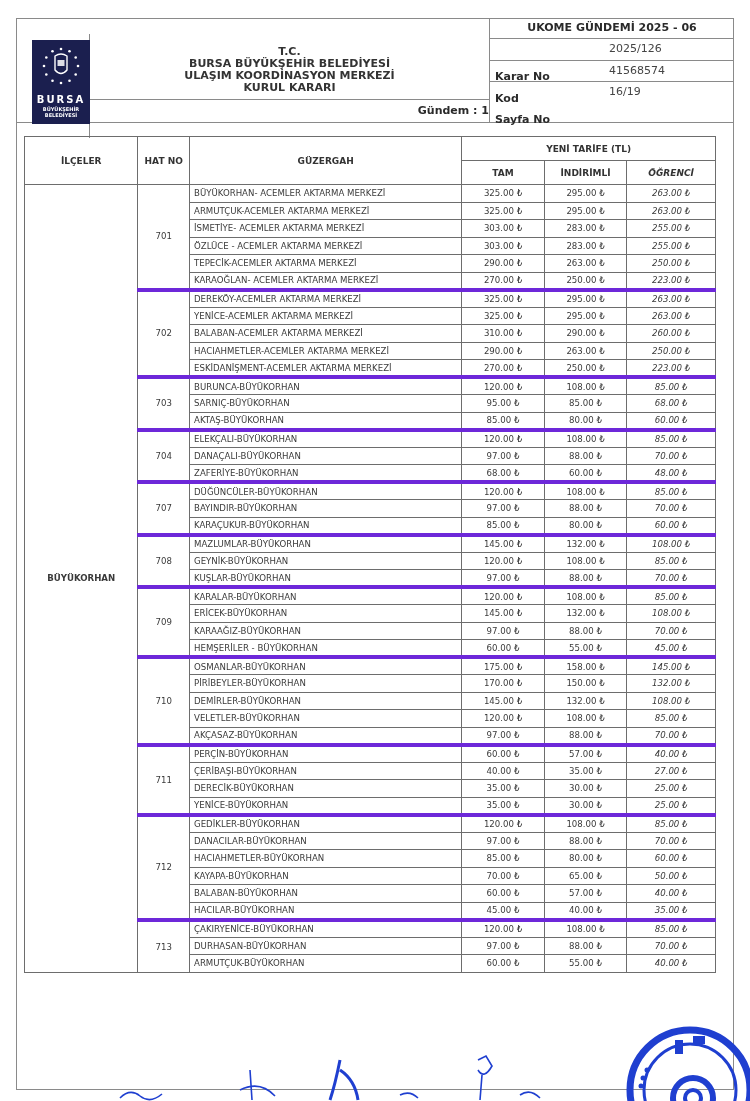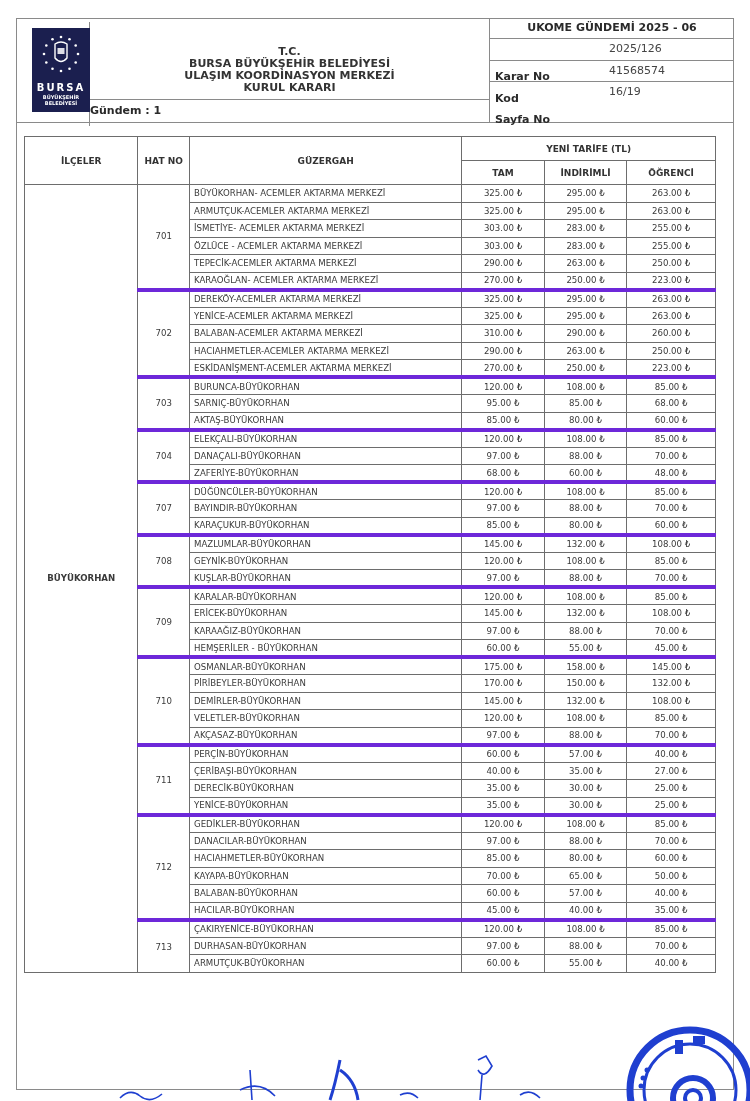--- a/index.html
+++ b/index.html
@@ -2,47 +2,47 @@
 <html><head>
 <meta charset="utf-8">
 <style>
   html, body { margin: 0; padding: 0; background: #ffffff; }
   body { width: 750px; height: 1101px; position: relative; overflow: hidden; font-family: "DejaVu Sans", sans-serif; color: #2a2a2a; }
 
   .page-frame { position: absolute; left: 16px; top: 18px; width: 718px; height: 1072px; border: 1px solid #8a8a8a; box-sizing: border-box; }
 
   
   .hdr { position: absolute; left: 16px; top: 18px; width: 718px; height: 104px; border-bottom: 1px solid #8a8a8a; }
-  .logo-cell { position: absolute; left: 0; top: 4px; width: 74px; height: 104px; border-right: 1px solid #8a8a8a; box-sizing: border-box; }
+  .logo-cell { position: absolute; left: 0; top: 16px; width: 74px; height: 104px; border-right: 1px solid #8a8a8a; box-sizing: border-box; }
   .logo { position: absolute; left: 16px; top: 6px; width: 58px; height: 84px; background: #1b1f4f; color: #fff; }
   .logo .stars { position: absolute; left: 9px; top: 6px; width: 40px; height: 40px; }
   .logo .wm1 { position: absolute; left: 0; width: 58px; top: 54px; text-align: center; font-weight: bold; font-size: 10px; letter-spacing: 2px; }
   .logo .wm2 { position: absolute; left: 0; width: 58px; top: 66px; text-align: center; font-weight: bold; font-size: 5px; line-height: 6px; }
 
   .title-cell { position: absolute; left: 74px; top: 0; width: 400px; height: 82px; border-right: 1px solid #8a8a8a; border-bottom: 1px solid #8a8a8a; box-sizing: border-box; text-align: center; padding-top: 28px; }
   .title-cell div { font-weight: bold; font-size: 11px; line-height: 12px; color: #333; }
-  .gundem-cell { position: absolute; left: 74px; top: 82px; width: 400px; height: 22px; border-right: 1px solid #8a8a8a; box-sizing: border-box; text-align: left; font-weight: bold; font-size: 11px; line-height: 22px; }
+  .gundem-cell { position: absolute; left: 74px; top: 82px; width: 400px; height: 22px; border-right: 1px solid #8a8a8a; box-sizing: border-box; text-align: right; font-weight: bold; font-size: 11px; line-height: 22px; }
 
   .meta { position: absolute; left: 474px; top: 0; width: 244px; height: 104px; }
   .meta-title { height: 20px; border-bottom: 1px solid #8a8a8a; text-align: center; font-weight: bold; font-size: 11px; line-height: 20px; }
   .meta-row { height: 20.6px; border-bottom: 1px solid #8a8a8a; display: flex; font-size: 11px; line-height: 20px; }
   .meta-row:last-child { border-bottom: none; }
   .meta-row .k { width: 114px; border-right: 1px solid #8a8a8a; padding-left: 5px; font-weight: bold; box-sizing: border-box; margin-top: 28px; }
   .meta-row .v { padding-left: 5px; color: #444; }
 
   
   table.tariff { position: absolute; left: 24px; top: 136px; width: 692px; border-collapse: collapse; font-size: 8.6px; }
   table.tariff th, table.tariff td { border: 1px solid #6d6d6d; padding: 0; height: 17.5px; box-sizing: border-box; }
   table.tariff th { font-weight: bold; font-size: 9px; color: #333; }
   table.tariff td { color: #3a3a3a; }
   .c-ilce { width: 110px; text-align: center; font-weight: bold; }
   .c-hat { width: 50px; text-align: center; }
   .c-route { width: 264px; text-align: left; padding-left: 4px !important; }
   .c-num { width: 80px; text-align: center; }
-  .c-num-last { width: 86px; text-align: center; }
+  .c-num-last { width: 86px; text-align: center; font-style: italic; }
   .hdr-tall { height: 24px !important; }
   tr.grp-start td { border-top: 4px solid #6d28d9; }
 
   
   .sigs { position: absolute; left: 100px; top: 1050px; width: 500px; height: 51px; }
   .stamp { position: absolute; left: 615px; top: 1020px; width: 150px; height: 110px; }
 </style>
 </head>
 <body>
 

